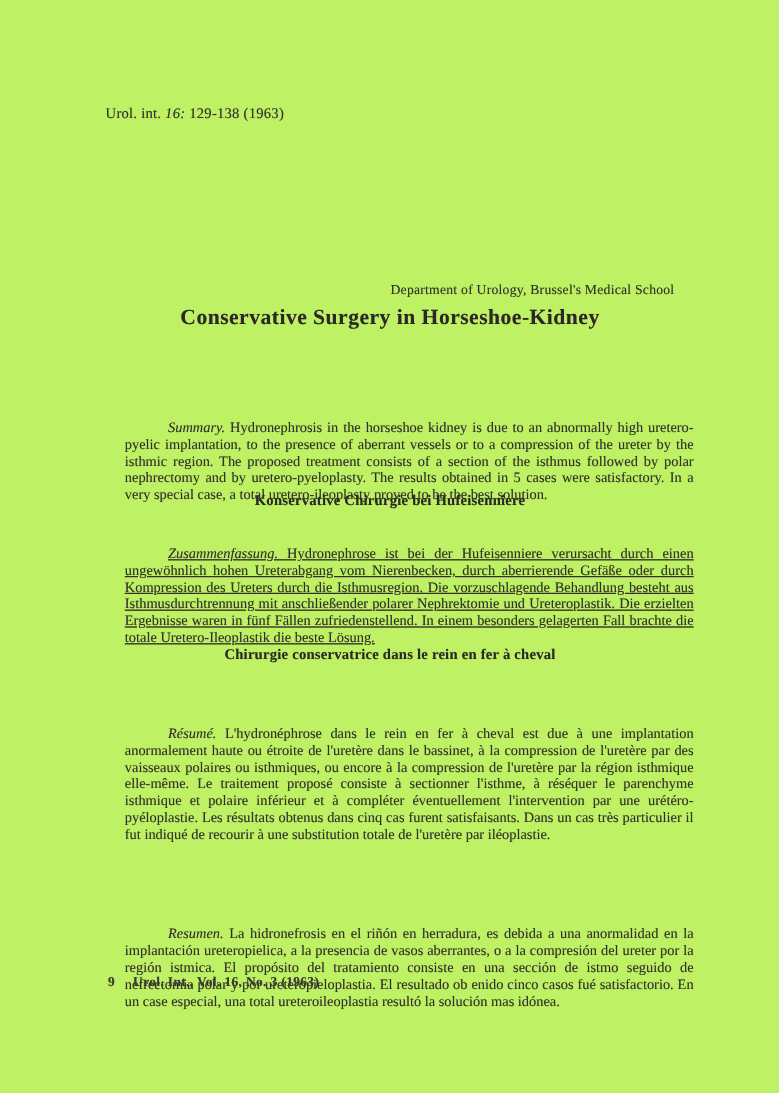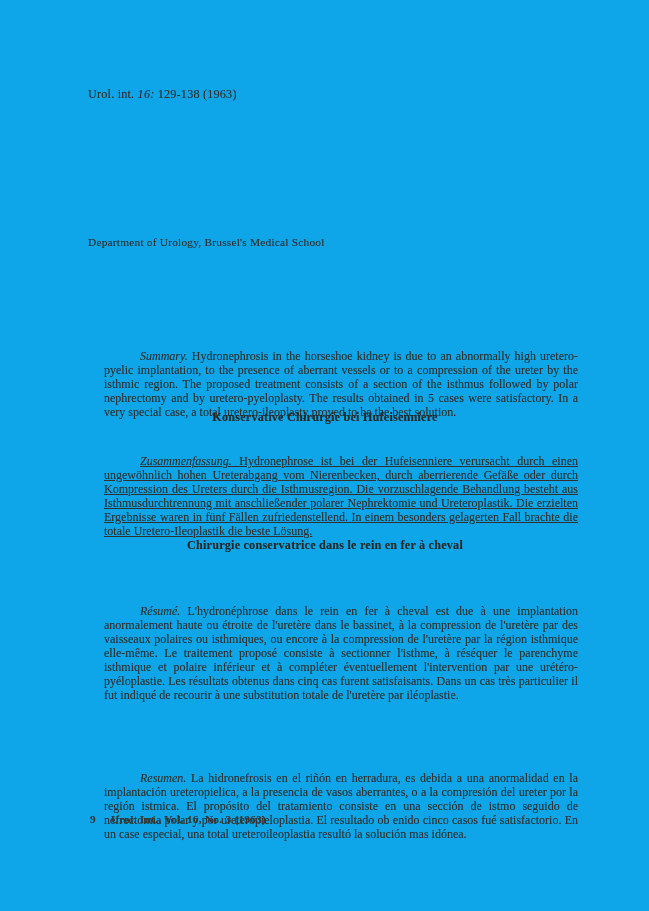--- a/index.html
+++ b/index.html
@@ -4,21 +4,21 @@
 <style>
   html, body {
     margin: 0;
     padding: 0;
     background: #ffffff;
   }
   .page {
     position: relative;
     width: 649px;
     height: 911px;
-    background: #0ea5e9;
+    background: #bef264;
     font-family: "Liberation Serif", "DejaVu Serif", serif;
     color: #332f2b;
     overflow: hidden;
     text-shadow: 0 0 0.6px rgba(51,47,43,0.38);
   }
   .col {
     position: absolute;
     left: 88px;
     width: 474px;
   }
@@ -26,21 +26,21 @@
     position: absolute;
     left: 88px;
     top: 87px;
     font-size: 12.2px;
     letter-spacing: 0.2px;
     white-space: pre;
   }
   .journal-ref .vol { font-style: italic; }
   .department {
     top: 236px;
-    text-align: left;
+    text-align: right;
     font-size: 11.4px;
     letter-spacing: 0.2px;
   }
   .title {
     top: 254px;
     text-align: center;
     font-size: 18px;
     font-weight: bold;
     letter-spacing: 0.4px;
     margin: 0;
@@ -88,20 +88,21 @@
 </style>
 </head>
 <body>
 
 <div class="page">
 
   <div class="journal-ref"><span>Urol. int. </span><span class="vol">16:</span><span> 129-138 (1963)</span></div>
 
   <div class="col department">Department of Urology, Brussel's Medical School</div>
 
+  <h1 class="col title">Conservative Surgery in Horseshoe-Kidney</h1>
 
 
   <p class="col abstract p-en"><span class="lead">Summary.</span> <span>Hydronephrosis in the horseshoe kidney is due to an abnormally high uretero-pyelic implantation, to the presence of aberrant vessels or to a compression of the ureter by the isthmic region. The proposed treatment consists of a section of the isthmus followed by polar nephrectomy and by uretero-pyeloplasty. The results obtained in 5 cases were satisfactory. In a very special case, a total uretero-ileoplasty proved to be the best solution.</span></p>
 
   <div class="col sec-heading h-de">Konservative Chirurgie bei Hufeisenniere</div>
   <p class="col abstract p-de"><span class="lead">Zusammenfassung.</span> <span>Hydronephrose ist bei der Hufeisenniere verursacht durch einen ungewöhnlich hohen Ureterabgang vom Nierenbecken, durch aberrierende Gefäße oder durch Kompression des Ureters durch die Isthmusregion. Die vorzuschlagende Behandlung besteht aus Isthmusdurchtrennung mit anschließender polarer Nephrektomie und Ureteroplastik. Die erzielten Ergebnisse waren in fünf Fällen zufriedenstellend. In einem besonders gelagerten Fall brachte die totale Uretero-Ileoplastik die beste Lösung.</span></p>
 
   <div class="col sec-heading h-fr">Chirurgie conservatrice dans le rein en fer à cheval</div>
   <p class="col abstract p-fr"><span class="lead">Résumé.</span> <span>L'hydronéphrose dans le rein en fer à cheval est due à une implantation anormalement haute ou étroite de l'uretère dans le bassinet, à la compression de l'uretère par des vaisseaux polaires ou isthmiques, ou encore à la compression de l'uretère par la région isthmique elle-même. Le traitement proposé consiste à sectionner l'isthme, à réséquer le parenchyme isthmique et polaire inférieur et à compléter éventuellement l'intervention par une urétéro-pyéloplastie. Les résultats obtenus dans cinq cas furent satisfaisants. Dans un cas très particulier il fut indiqué de recourir à une substitution totale de l'uretère par iléoplastie.</span></p>
 

